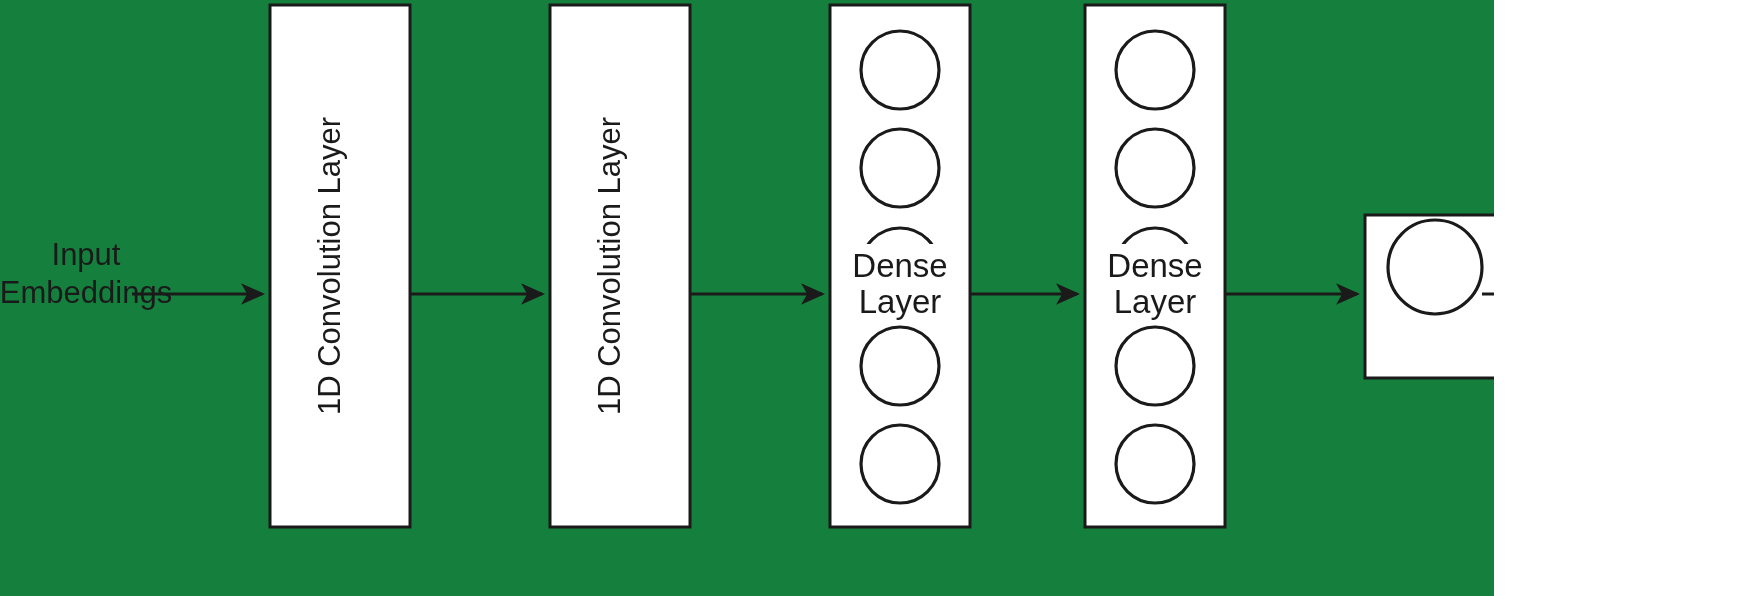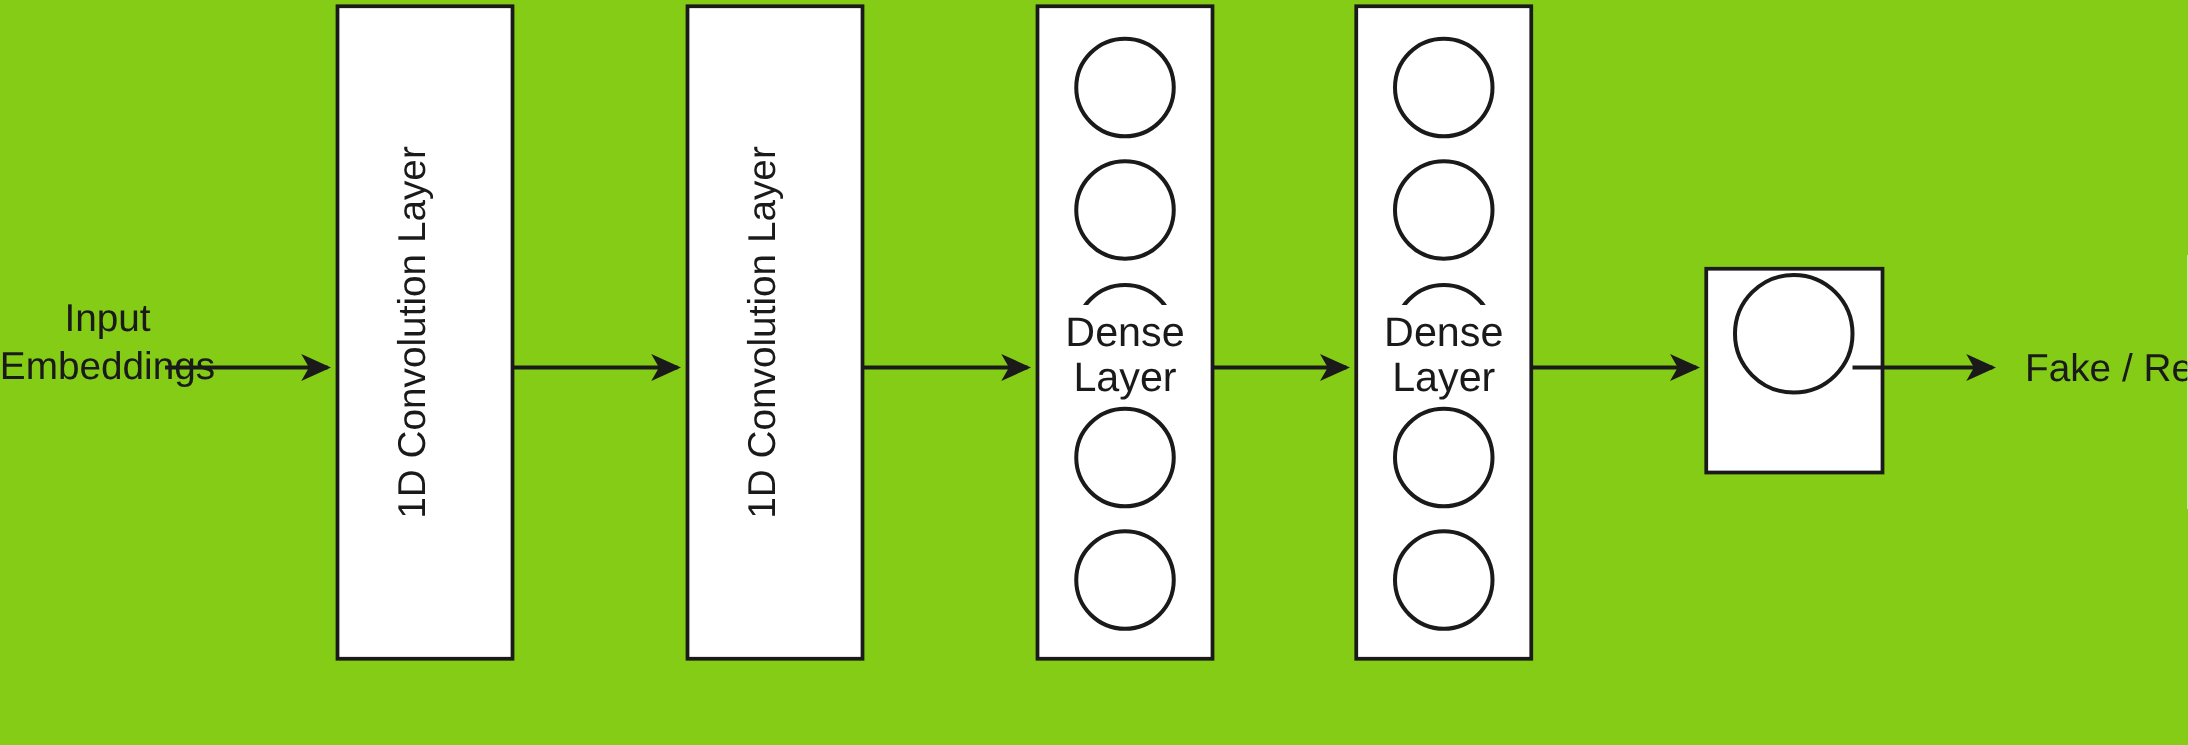--- a/index.html
+++ b/index.html
@@ -3,23 +3,23 @@
 <meta charset="utf-8">
 <title>Discriminator Architecture Diagram</title>
 <style>
   html,body{margin:0;padding:0;background:#ffffff;}
   body{
     font-family:"Liberation Sans", sans-serif;
     color:#000000;
   }
   #canvas{
     position:relative;
-    width:1750px;
+    width:1494px;
     height:596px;
-    background:#84cc16;
+    background:#15803d;
     overflow:hidden;
   }
   svg#diagram{
     position:absolute;
     left:0; top:0;
     width:1750px;
     height:596px;
     display:block;
   }
   .box{

